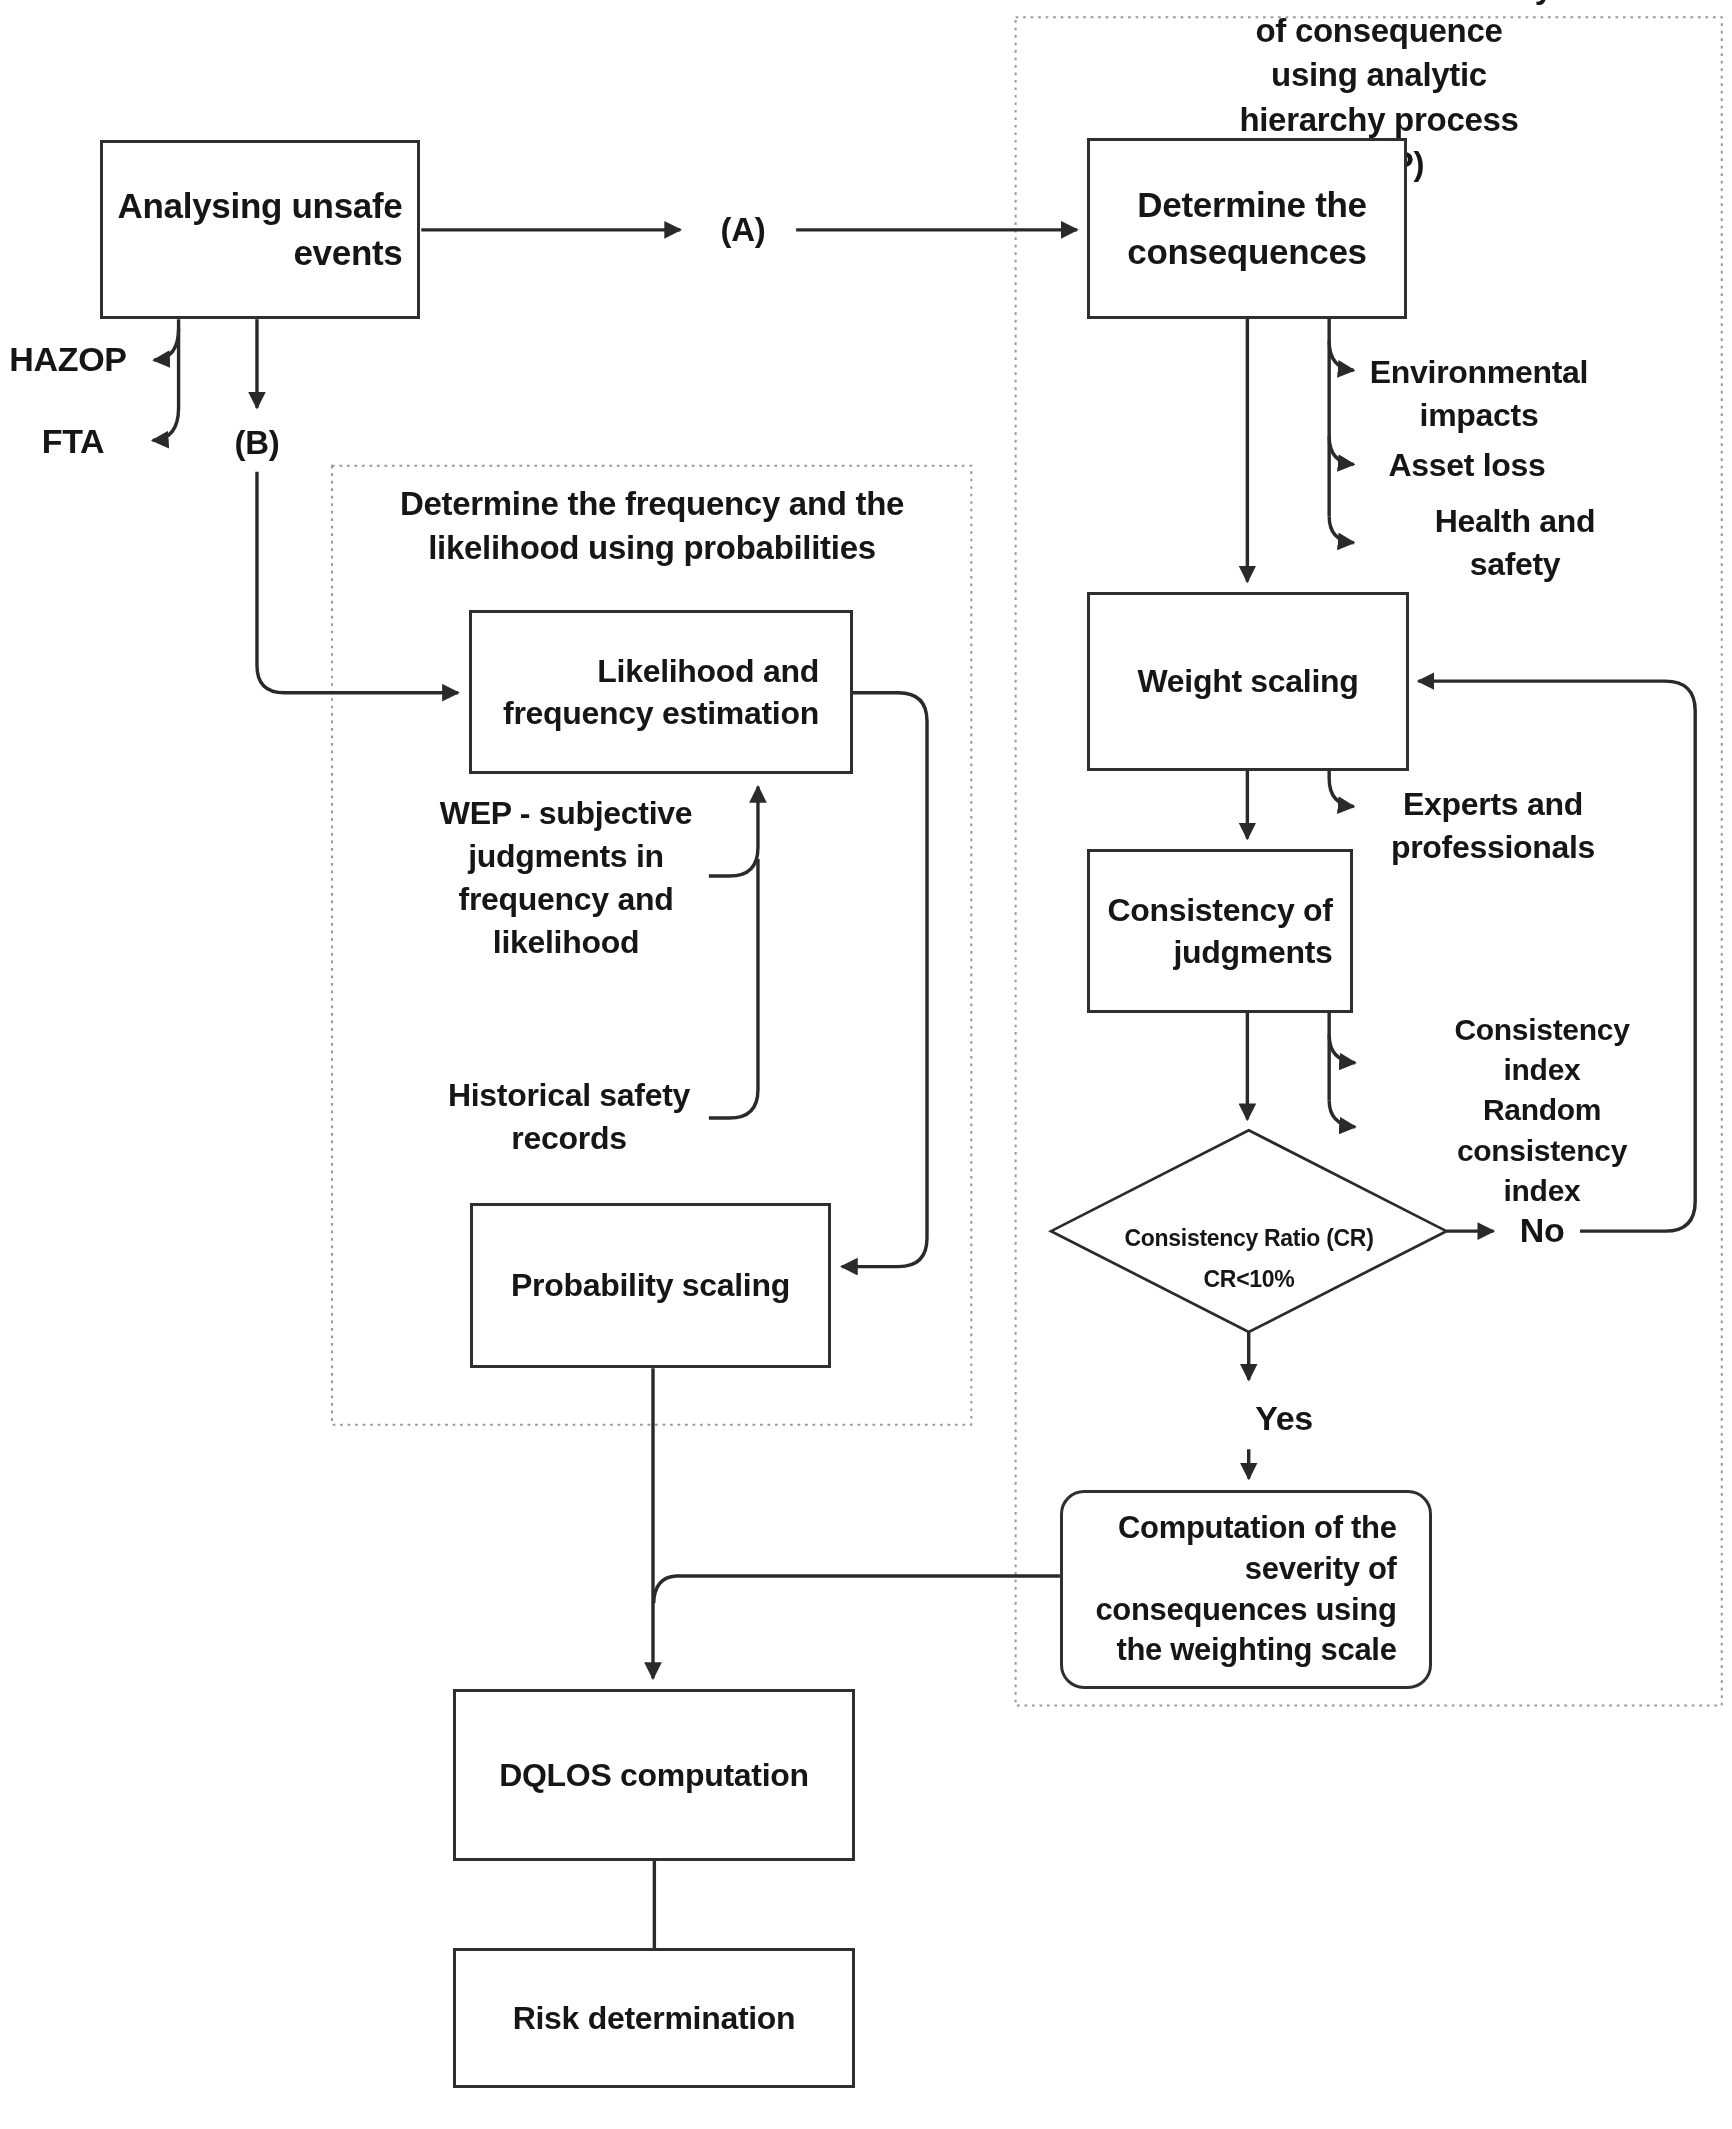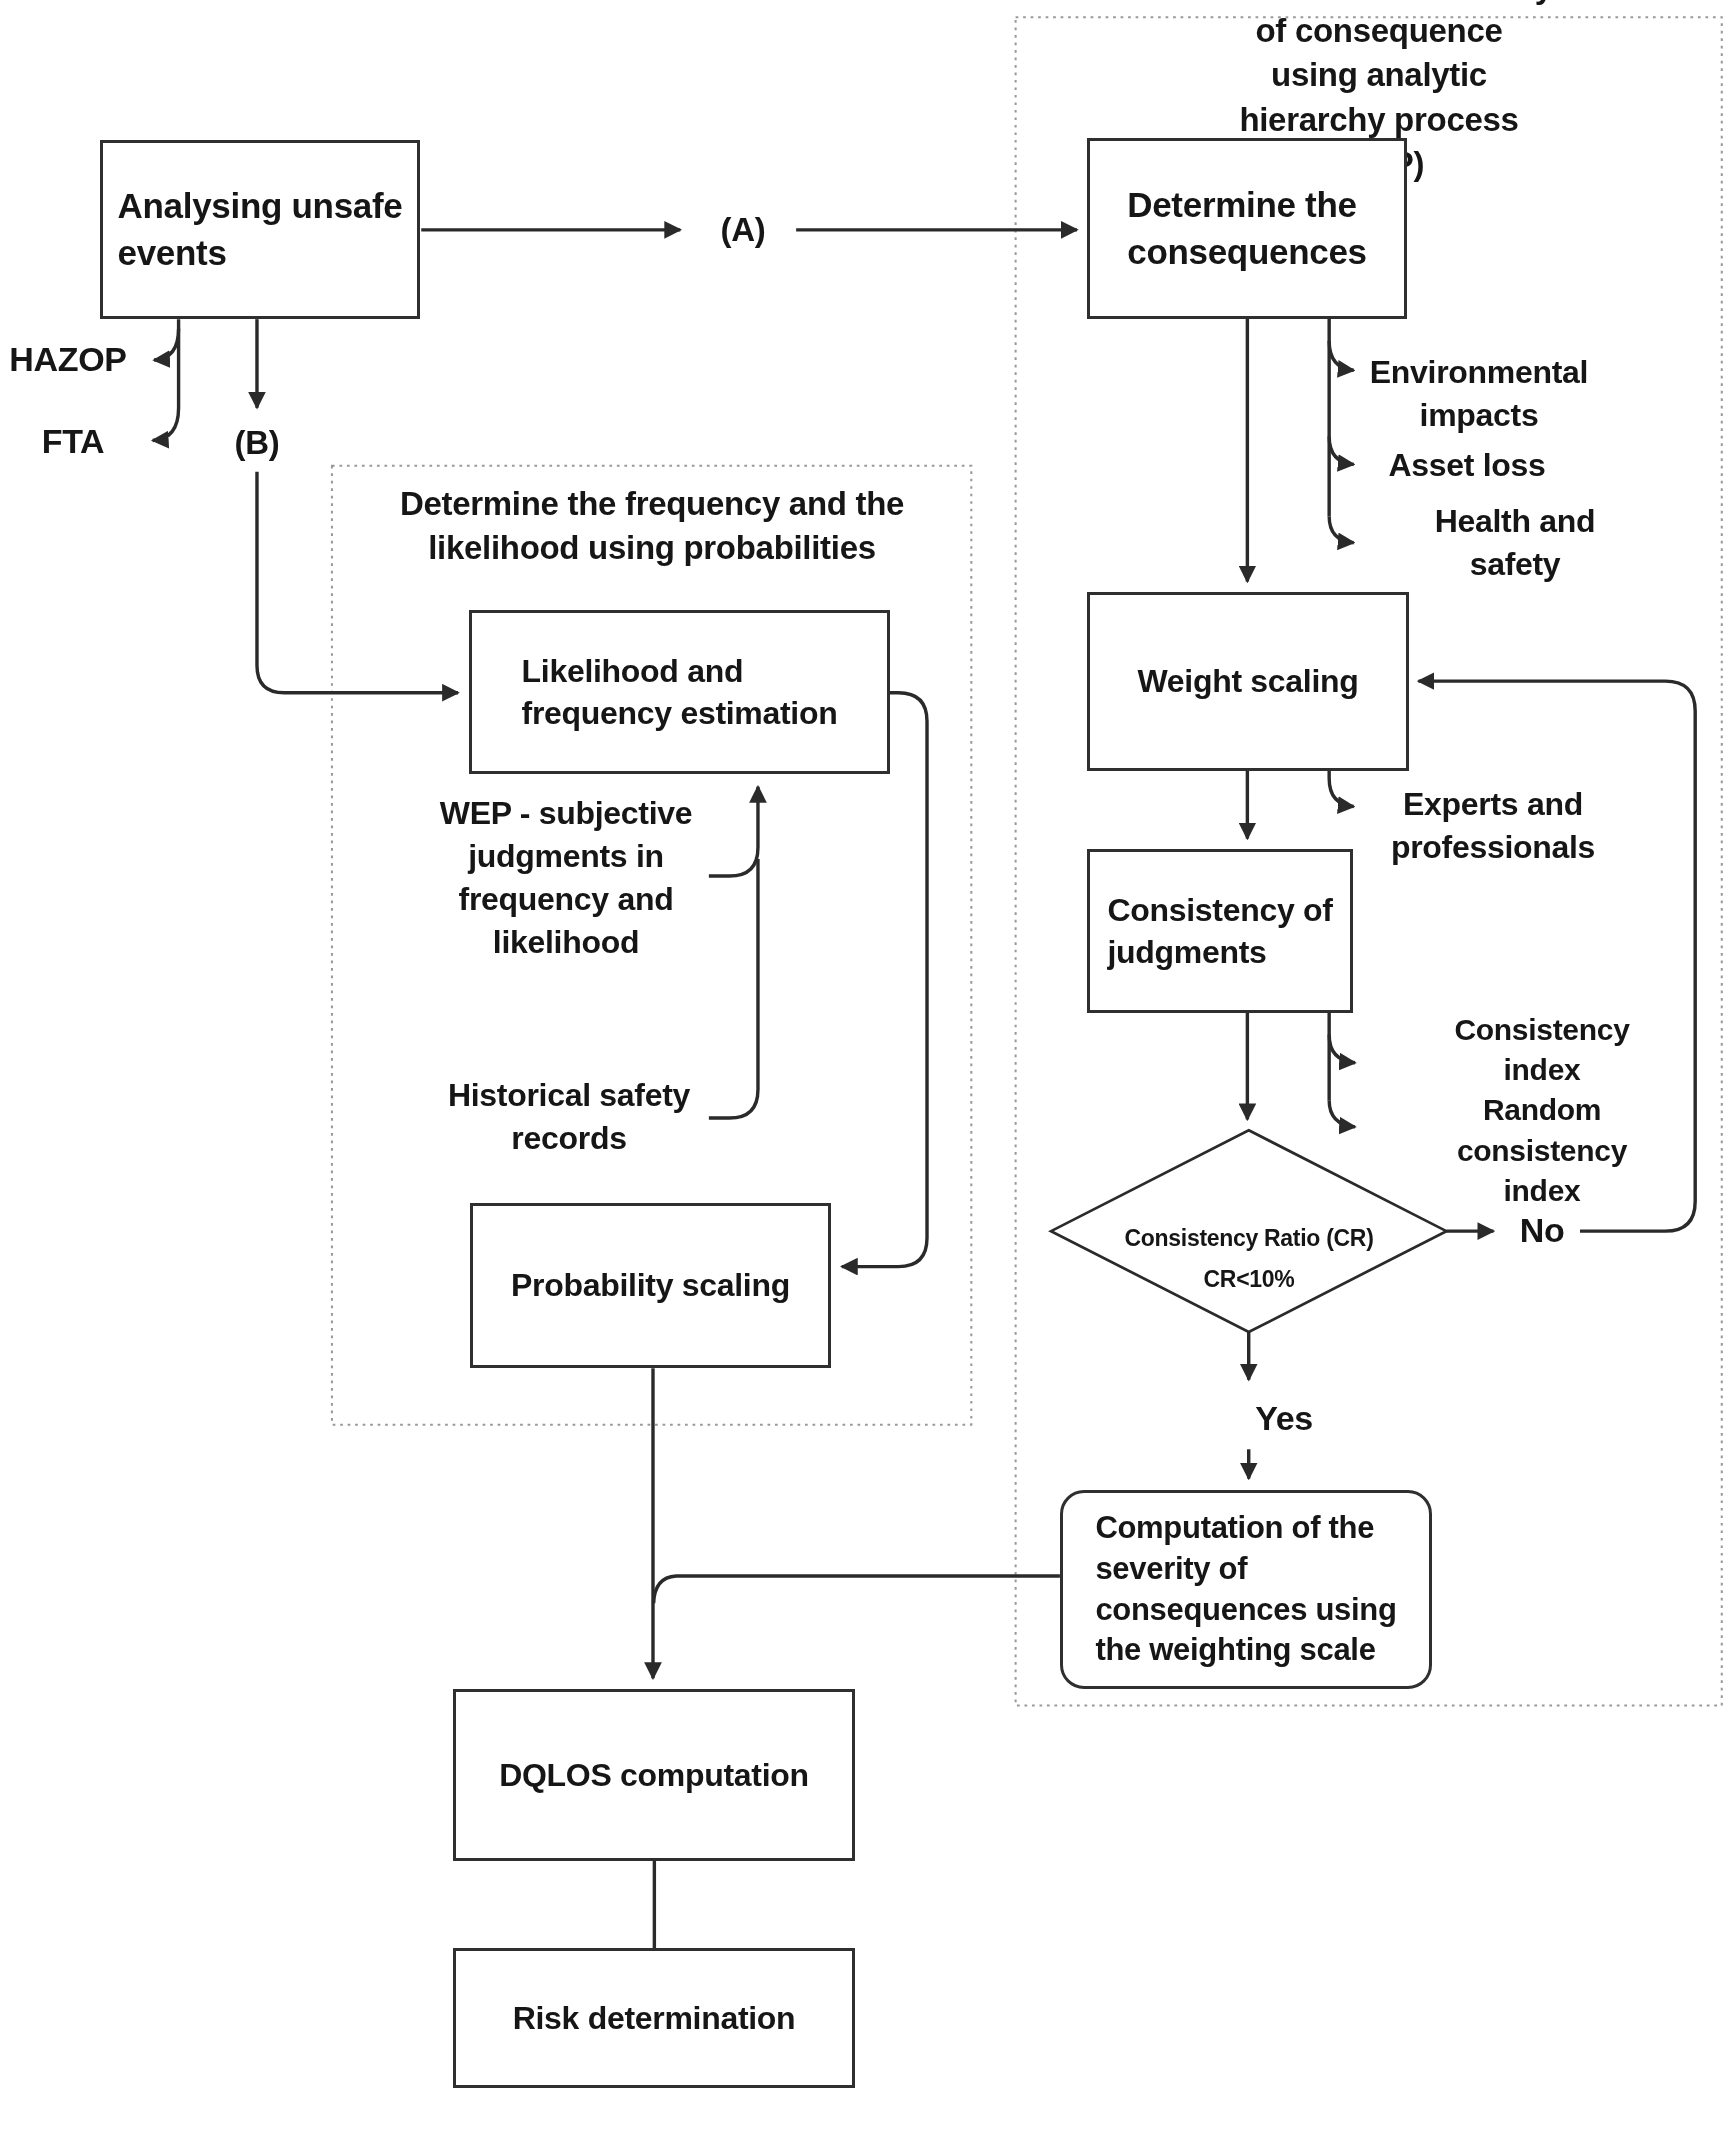--- a/index.html
+++ b/index.html
@@ -13,21 +13,21 @@
     overflow:hidden;
   }
   #wires{position:absolute;left:0;top:0;width:100%;height:100%;}
   .node{
     position:absolute;
     background:#ffffff;
     border:3.4px solid #2f2f2f;
     display:flex;
     align-items:center;
     justify-content:center;
-    text-align:left;
+    text-align:right;
     box-sizing:border-box;
     white-space:pre-line;
     line-height:1.32;
     font-weight:600;
     letter-spacing:-0.3px;
   }
   .lbl{
     position:absolute;
     transform:translate(-50%,-50%);
     text-align:center;
@@ -117,21 +117,21 @@
   <div class="node t-std" style="left:1087px;top:592px;width:322px;height:179px;">Weight scaling</div>
 
   <div class="node t-std" style="left:1087px;top:849px;width:266px;height:164px;">Consistency of
 judgments</div>
 
   <div class="node t-e" style="left:1060px;top:1490px;width:372px;height:199px;border-radius:24px;">Computation of the
 severity of
 consequences using
 the weighting scale</div>
 
-  <div class="node t-std" style="left:469px;top:610px;width:421px;height:164px;">Likelihood and
+  <div class="node t-std" style="left:469px;top:610px;width:384px;height:164px;">Likelihood and
 frequency estimation</div>
 
   <div class="node t-std" style="left:470px;top:1203px;width:361px;height:165px;">Probability scaling</div>
 
   <div class="node t-std" style="left:453px;top:1689px;width:402px;height:172px;">DQLOS computation</div>
 
   <div class="node t-std" style="left:453px;top:1948px;width:402px;height:140px;">Risk determination</div>
 
   <div class="lbl t-diamond" style="left:1249px;top:1231px;margin-top:28px;">Consistency Ratio (CR)
 CR&lt;10%</div>

